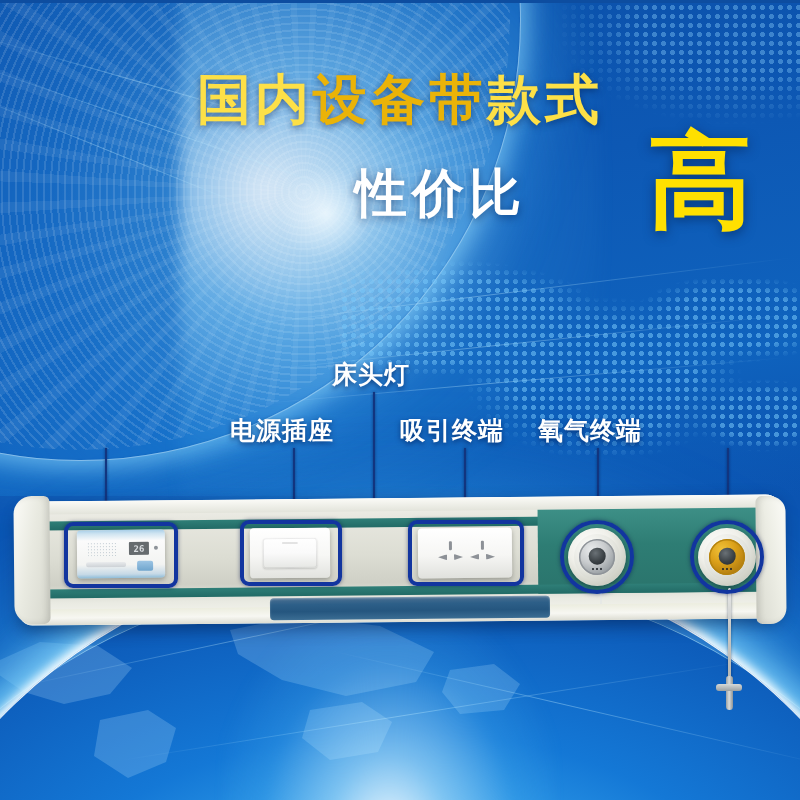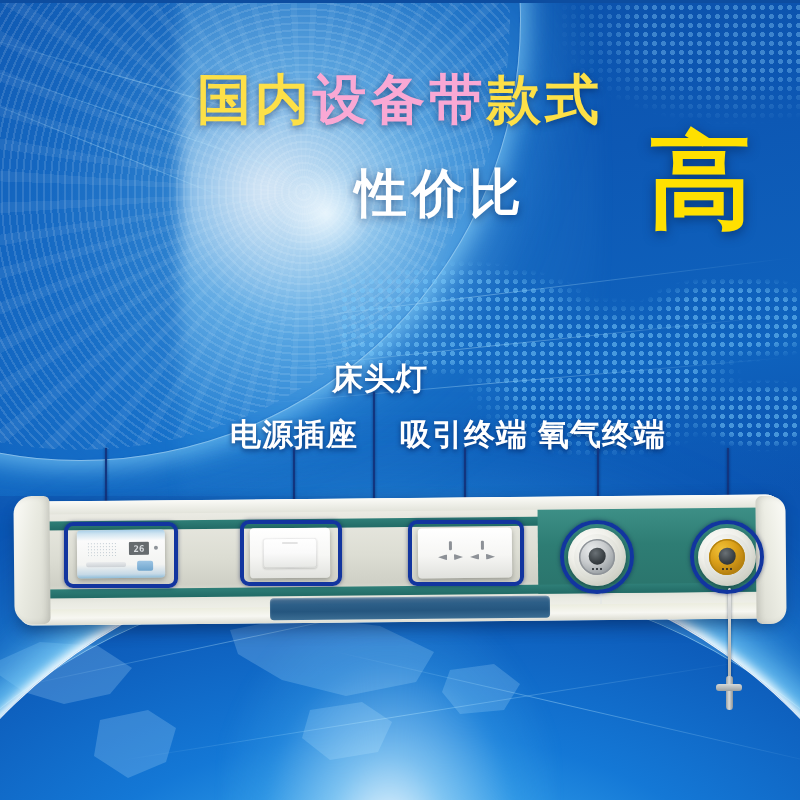--- a/index.html
+++ b/index.html
@@ -131,40 +131,40 @@
   }
 
   
   #headline { position:absolute; left:0; top:70px; width:100%; }
   .hl-row1 {
     text-align:center;
     font-size:54px; font-weight:bold; letter-spacing:4px;
     line-height:1.1; white-space:nowrap;
   }
   .hl-white { color:#fde047; text-shadow:0 2px 7px rgba(0,30,80,.55); }
-  .hl-yellow{ color:#f9a8d4; text-shadow:0 2px 7px rgba(0,30,80,.55); }
+  .hl-yellow{ color:#eab308; text-shadow:0 2px 7px rgba(0,30,80,.55); }
   .hl-row2 { position:relative; height:110px; margin-top:16px; }
   .hl-sub {
     position:absolute; left:355px; top:14px;
     font-size:52px; font-weight:bold; color:#ffffff; letter-spacing:5px;
     text-shadow:0 2px 8px rgba(0,30,80,.55);
     white-space:nowrap;
   }
   .hl-big {
     position:absolute; left:648px; top:-16px;
     font-size:104px; font-weight:bold; color:#ffe000; line-height:1;
     text-shadow:0 3px 12px rgba(0,25,70,.55);
   }
 
   
   #callouts { position:absolute; left:0; top:0; width:800px; height:800px; }
   .co-label {
     position:absolute;
     color:#ffffff; font-weight:bold; white-space:nowrap;
-    font-size:31px; letter-spacing:1px;
+    font-size:25px; letter-spacing:1px;
     text-shadow:0 2px 5px rgba(0,35,95,.75);
   }
   .co-line {
     position:absolute; width:2px;
     background:#12357f;
     box-shadow:0 0 3px rgba(0,20,70,.6);
   }
 
   
   #panel {

